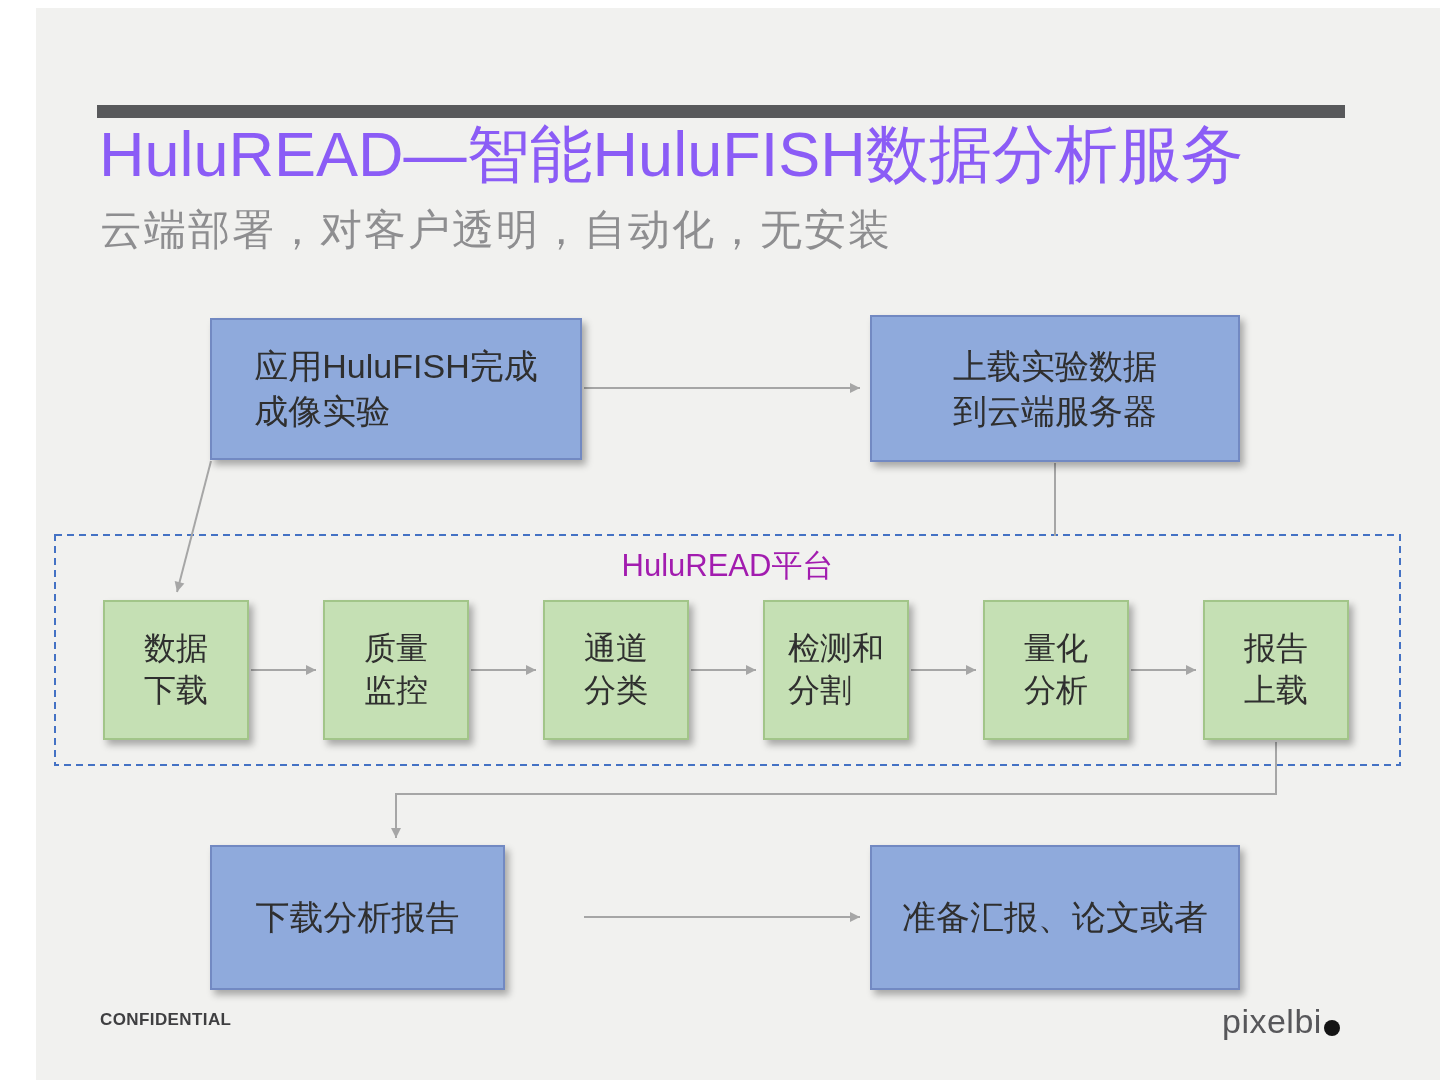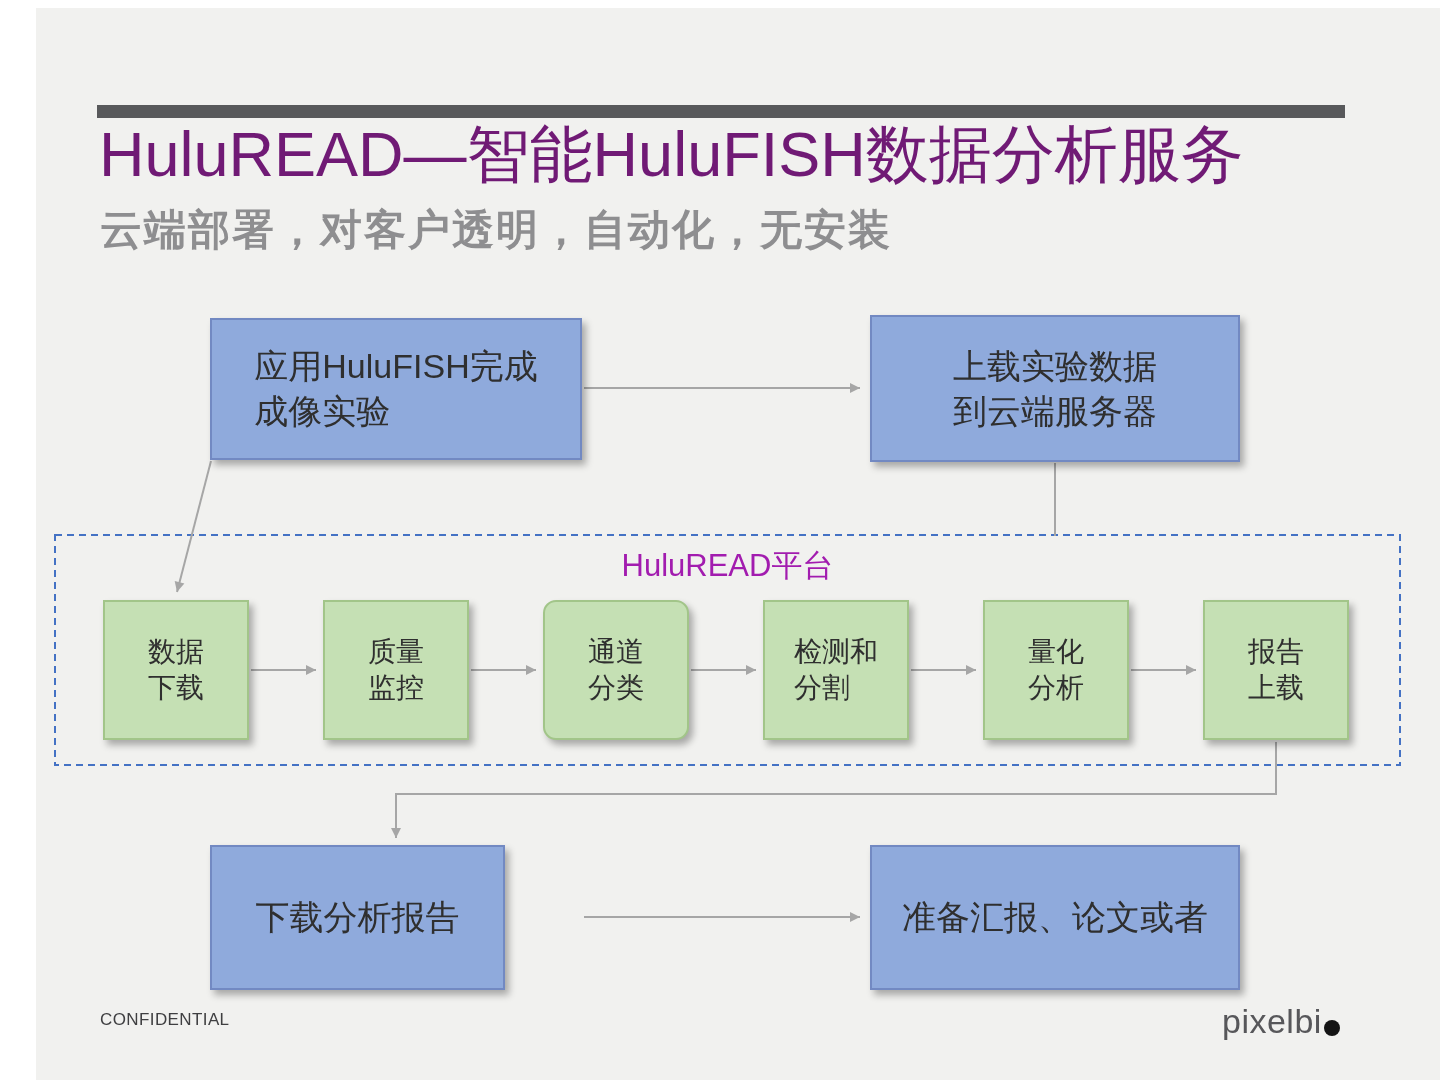--- a/index.html
+++ b/index.html
@@ -14,65 +14,65 @@
   .slide-bg {
     position:absolute; left:36px; top:8px; width:1404px; height:1072px;
     background:#f1f1ef;
   }
   .top-bar {
     position:absolute; left:97px; top:105px; width:1248px; height:13px;
     background:#58595b;
   }
   .title {
     position:absolute; left:99px; top:112px; width:1260px;
-    font-size:63px; font-weight:400; color:#701a75;
+    font-size:63px; font-weight:400; color:#8b5cf6;
     letter-spacing:0px; white-space:nowrap;
   }
   .subtitle {
     position:absolute; left:100px; top:202px; width:1200px;
-    font-size:42px; font-weight:700; color:#8e8e90;
+    font-size:42px; font-weight:400; color:#8e8e90;
     letter-spacing:2px; white-space:nowrap;
   }
   .connectors {
     position:absolute; left:0; top:0; width:1440px; height:1080px;
     pointer-events:none;
   }
   .box {
     position:absolute;
     display:flex; align-items:center; justify-content:center;
     text-align:left; color:#2f2f2f;
     box-shadow:4px 5px 7px rgba(0,0,0,0.30);
   }
   .box .box-text span { display:block; }
   .box.blue {
     background:#8faadc; border:2px solid #7289c2;
     font-size:34px; line-height:1.32;
   }
   .box.green {
     background:#c5e0b4; border:2px solid #a2c589;
-    font-size:28px; line-height:1.30;
+    font-size:32px; line-height:1.30;
   }
   .box-top-left   { left:210px; top:318px; width:372px; height:142px; }
   .box-top-right  { left:870px; top:315px; width:370px; height:147px; }
   .box-bot-left   { left:210px; top:845px; width:295px; height:145px; }
   .box-bot-right  { left:870px; top:845px; width:370px; height:145px; }
   .step { top:600px; width:146px; height:140px; }
   .step-1 { left:103px; }
   .step-2 { left:323px; }
-  .step-3 { left:543px;border-radius:13px; }
+  .step-3 { left:543px; }
   .step-4 { left:763px; }
   .step-5 { left:983px; }
   .step-6 { left:1203px; }
   .platform-label {
     position:absolute; left:55px; top:545px; width:1345px;
     text-align:center; font-size:31px; color:#a21caf;
   }
   .confidential {
     position:absolute; left:100px; top:1010px;
-    font-size:17px; font-weight:400; color:#3f3f41; letter-spacing:0.4px;text-align:center;
+    font-size:17px; font-weight:700; color:#3f3f41; letter-spacing:0.4px;text-align:center;
   }
   .logo {
     position:absolute; left:1222px; top:1004px;
     display:flex; align-items:flex-end;
   }
   .logo-text {
     font-size:34px; font-weight:400; color:#57575a; letter-spacing:0.5px;
     line-height:1;
   }
   .logo-dot {

